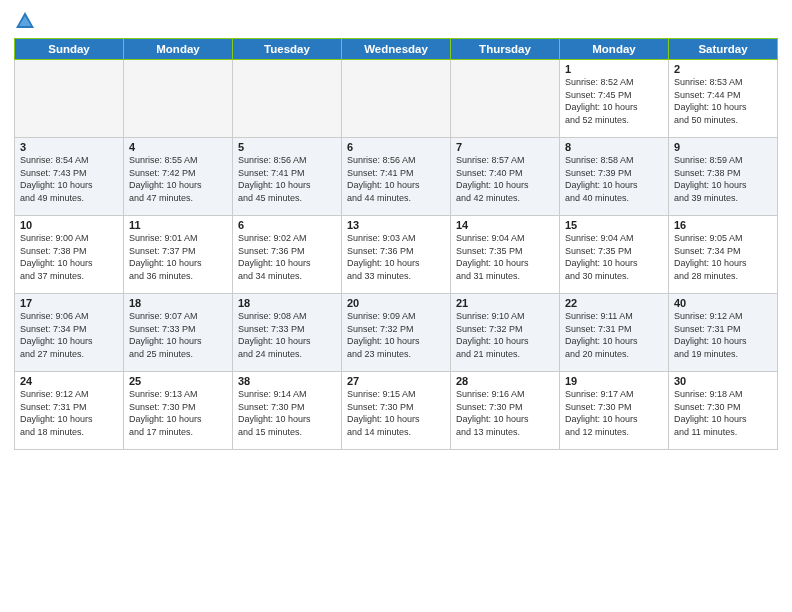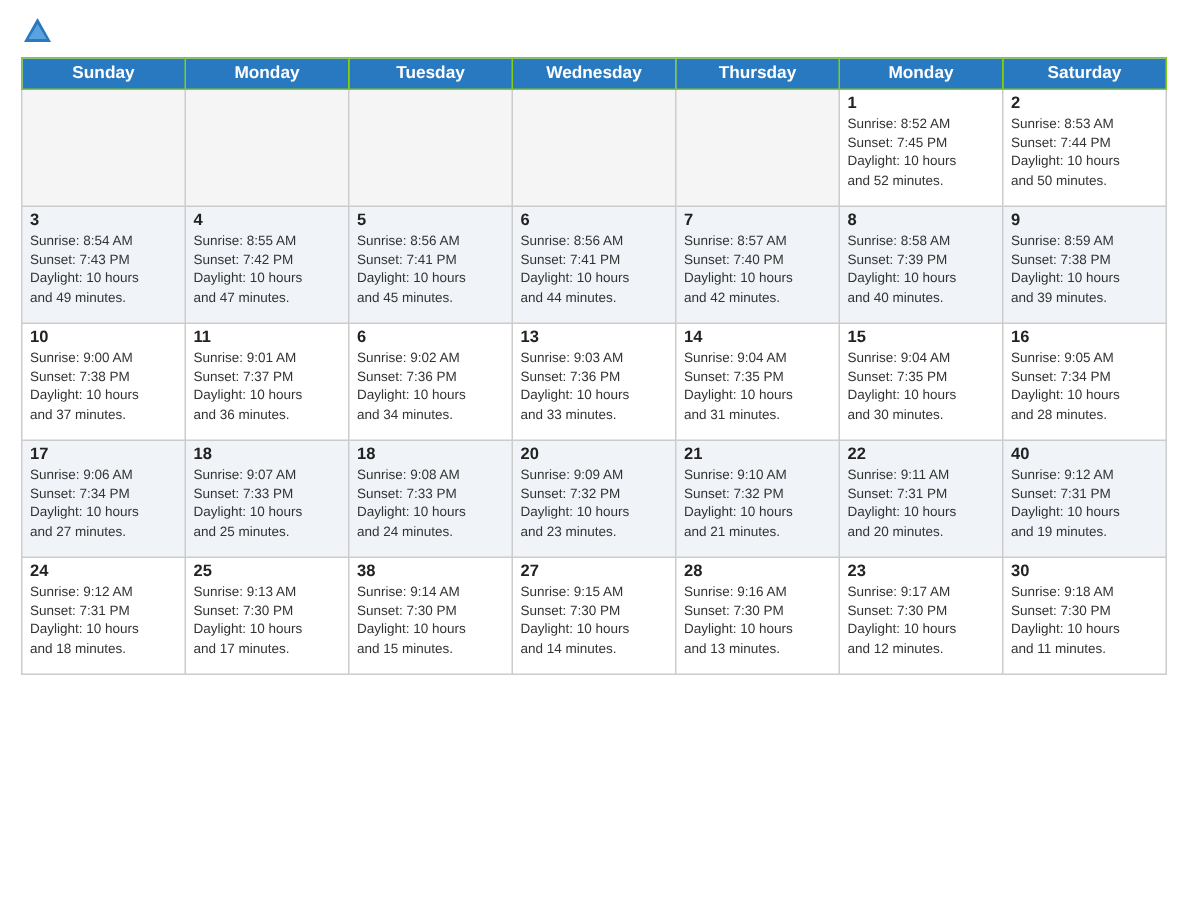--- a/index.html
+++ b/index.html
@@ -254,21 +254,21 @@
           </td>
           <td>
             <span class="day-num">27</span>
             <div class="day-info">Sunrise: 9:15 AM<br>Sunset: 7:30 PM<br>Daylight: 10 hours<br>and 14 minutes.</div>
           </td>
           <td>
             <span class="day-num">28</span>
             <div class="day-info">Sunrise: 9:16 AM<br>Sunset: 7:30 PM<br>Daylight: 10 hours<br>and 13 minutes.</div>
           </td>
           <td>
-            <span class="day-num">23</span>
+            <span class="day-num">19</span>
             <div class="day-info">Sunrise: 9:17 AM<br>Sunset: 7:30 PM<br>Daylight: 10 hours<br>and 12 minutes.</div>
           </td>
           <td>
             <span class="day-num">30</span>
             <div class="day-info">Sunrise: 9:18 AM<br>Sunset: 7:30 PM<br>Daylight: 10 hours<br>and 11 minutes.</div>
           </td>
         </tr>
       </tbody>
   </table>
 </div>

